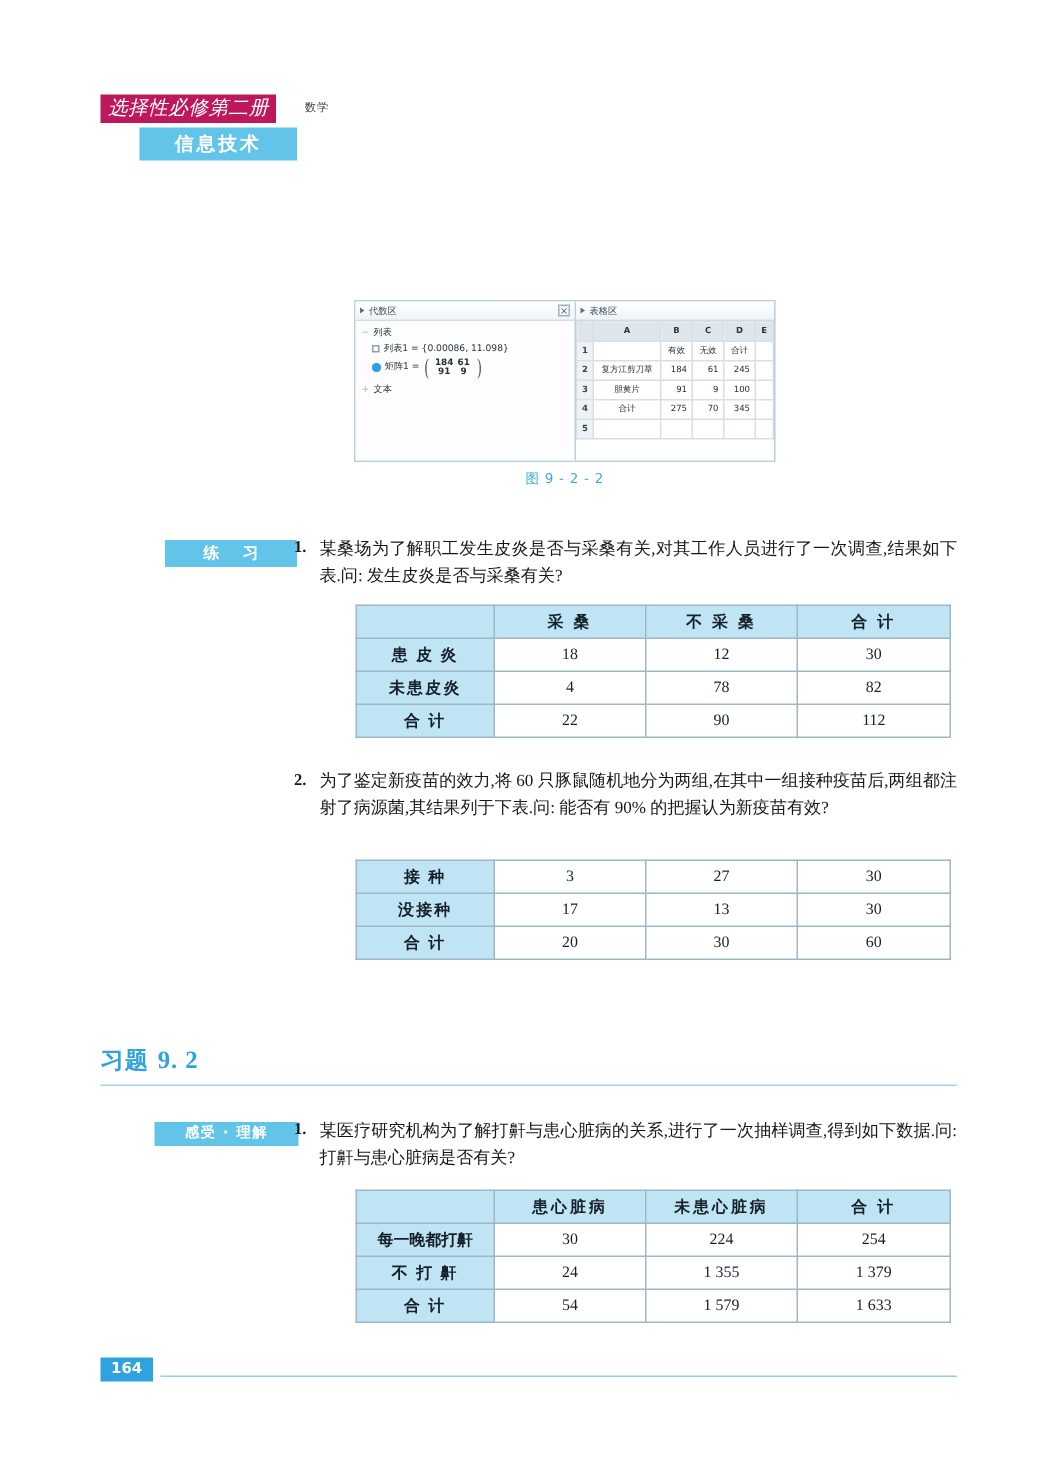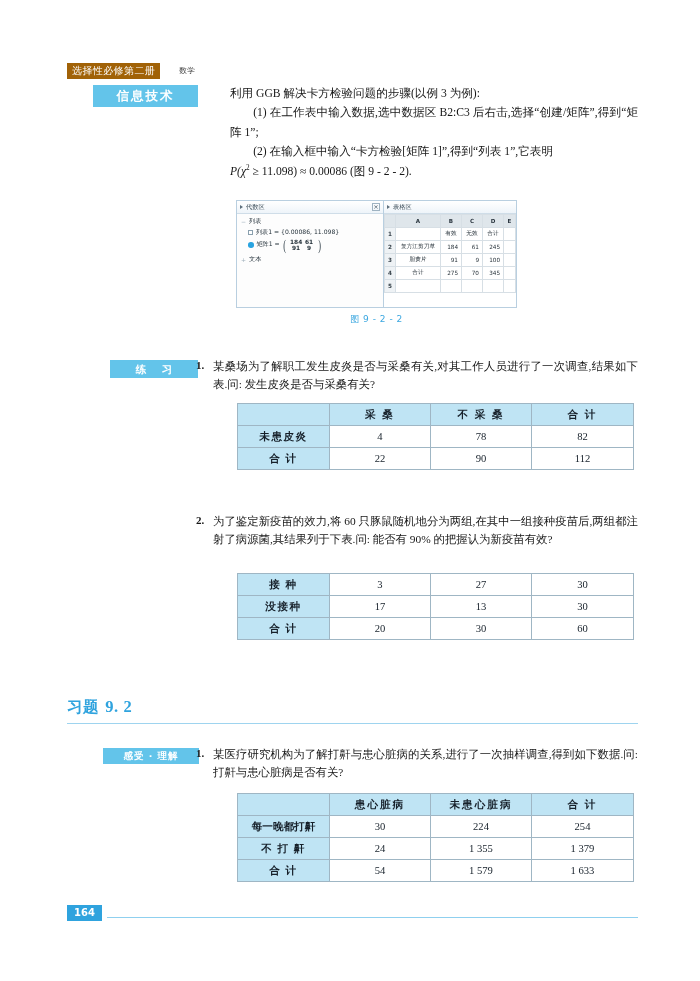--- a/index.html
+++ b/index.html
@@ -26,28 +26,29 @@
   
   .runhead {
     position: absolute;
     left: 67px;
     top: 63px;
     display: flex;
     align-items: center;
     gap: 7px;
   }
   .runhead-badge {
-    background: #a16207;
+    background: #be185d;
     color: #ffffff;
     font-family: "DejaVu Sans", sans-serif;
-    font-size: 10px;
+    font-size: 13px;
     letter-spacing: .4px;
     padding: 2.5px 5px 3px 5px;
     line-height: 1;
     white-space: nowrap;
+    font-style: italic;
   }
   .runhead-sub {
     color: #3d3d3d;
     font-family: "DejaVu Sans", sans-serif;
     font-size: 7.6px;
     letter-spacing: .5px;
     margin-left: 12px;
   }
 
   
@@ -350,26 +351,20 @@
 
 <div class="page">
 
   <div class="runhead">
     <span class="runhead-badge">选择性必修第二册</span>
     <span class="runhead-sub">数学</span>
   </div>
 
   <div class="side-chip" id="chip-info">信息技术</div>
 
-  <div class="body-text" style="top:84px;">
-    <p>利用 GGB 解决卡方检验问题的步骤(以例 3 为例):</p>
-    <p class="indent">(1) 在工作表中输入数据,选中数据区 B2:C3 后右击,选择“创建/矩阵”,得到“矩阵 1”;</p>
-    <p class="indent">(2) 在输入框中输入“卡方检验[矩阵 1]”,得到“列表 1”,它表明</p>
-    <p class="mathline"><span>P</span>(<span>χ</span><sup class="chi">2</sup><span class="up"> ≥ 11.098) ≈ 0.00086 (图 9 - 2 - 2).</span></p>
-  </div>
 
   <div class="ggb-wrap">
 
     <div class="ggb-left">
       <div class="ggb-panel-title">
         <span class="tri"></span>
         <span>代数区</span>
         <span class="close-x">×</span>
       </div>
       <div class="alg-rows">
@@ -487,20 +482,26 @@
         <col style="width:102px">
       </colgroup>
     <tbody>
         <tr>
       <td class="hdr"></td>
       <td class="hdr">采 桑</td>
       <td class="hdr">不 采 桑</td>
       <td class="hdr">合 计</td>
     </tr>
     <tr>
+      <td class="rowlbl">患 皮 炎</td>
+      <td class="val">18</td>
+      <td class="val">12</td>
+      <td class="val">30</td>
+    </tr>
+    <tr>
       <td class="rowlbl">未患皮炎</td>
       <td class="val">4</td>
       <td class="val">78</td>
       <td class="val">82</td>
     </tr>
     <tr>
       <td class="rowlbl">合 计</td>
       <td class="val">22</td>
       <td class="val">90</td>
       <td class="val">112</td>

